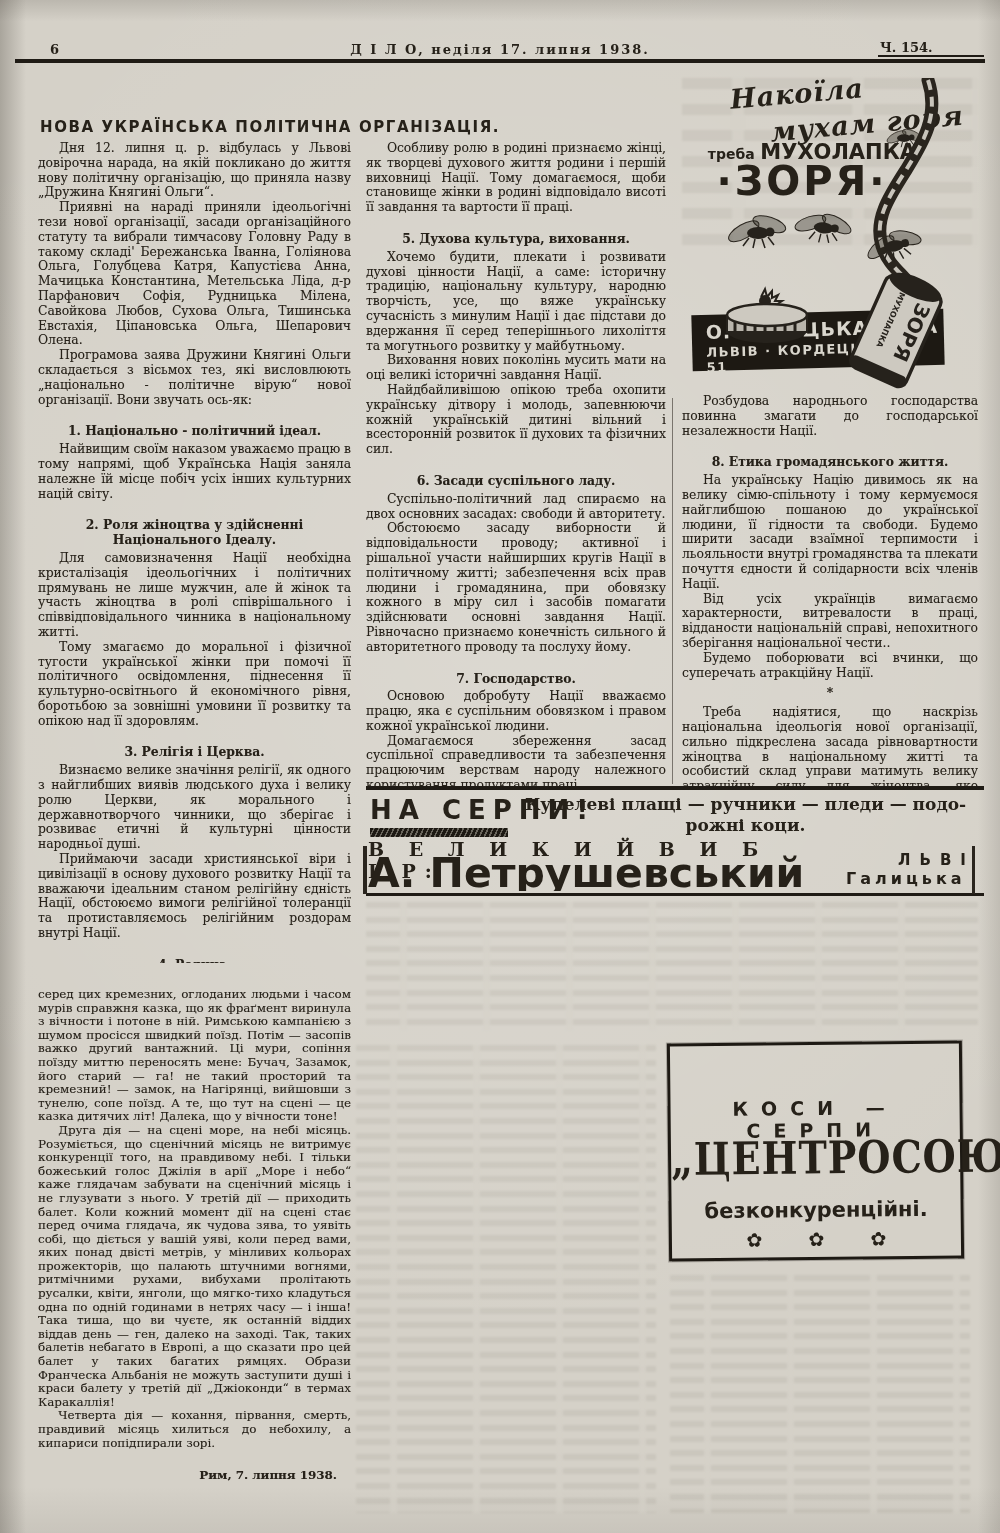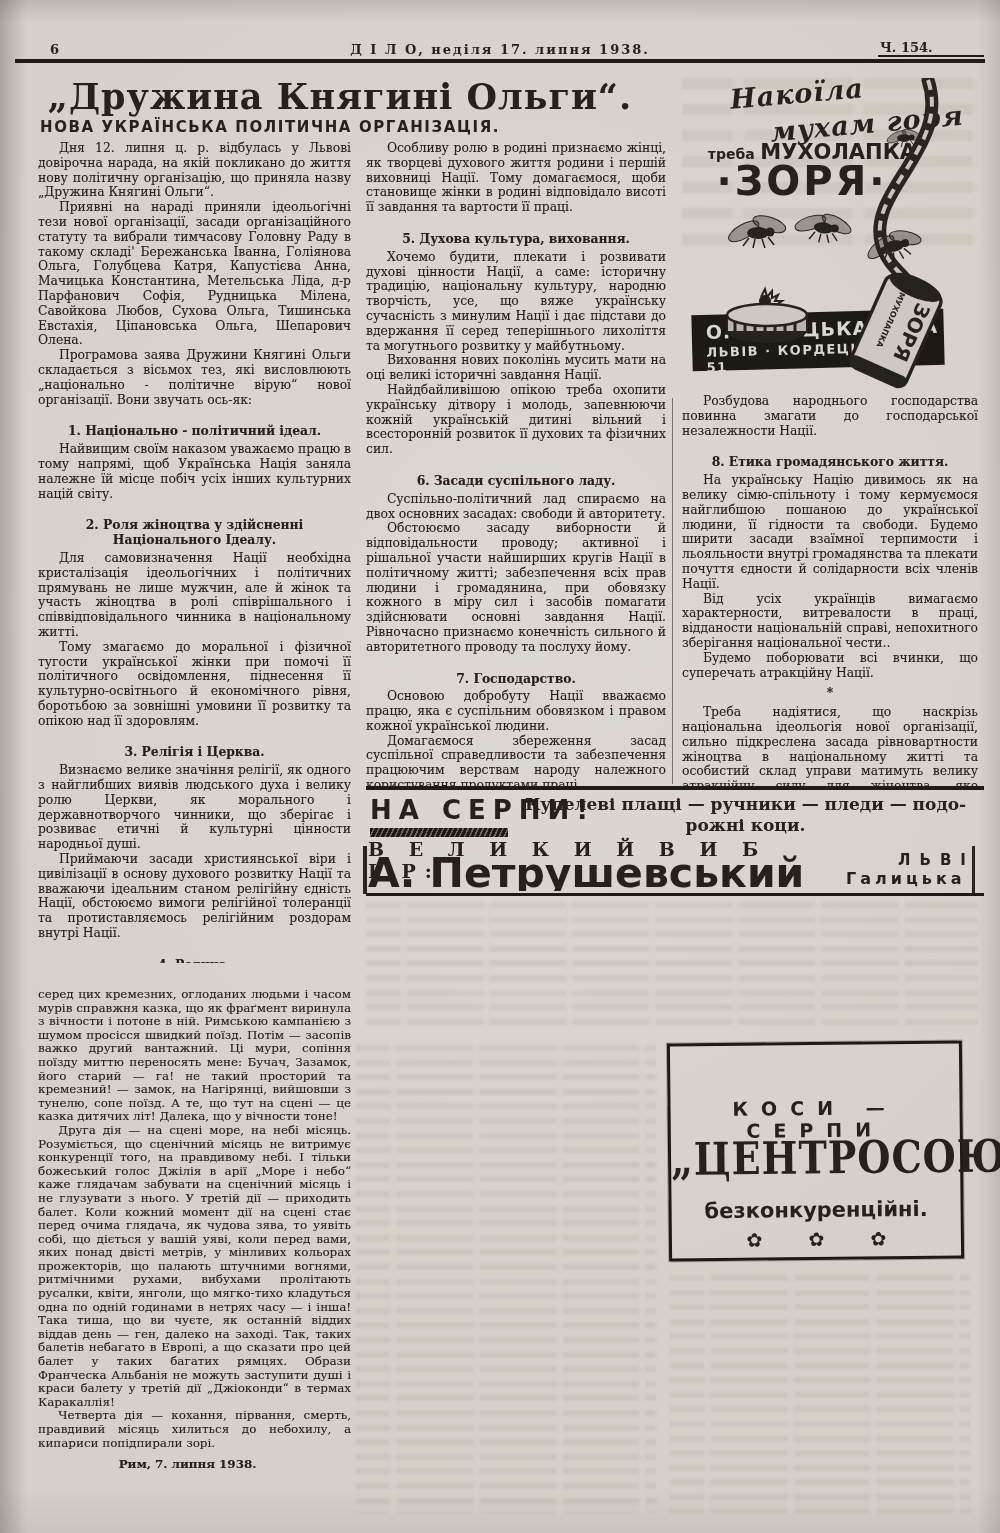--- a/index.html
+++ b/index.html
@@ -19,21 +19,21 @@
   .rule-h{background:#1f1b15;}
   .rule-v{background:#2a251e;}
   
   .col{font-size:12.3px;line-height:14.8px;text-align:justify;overflow:hidden;
        text-shadow:.25px .25px 0 rgba(45,40,32,.30);}
   .col p{margin:0;}
   .col .li.p{text-indent:1.7em;}
   .col .li.pi{text-indent:0;}
   .col .li.h{text-align:center;font-weight:bold;text-indent:0;margin:17px 0 3px 0;}
   .col .li.star{text-align:center;text-indent:0;font-weight:bold;margin:6px 0 4px 0;}
-  .col .li.dateline{text-align:center;font-weight:bold;margin-top:8px;padding-right:14px;}
+  .col .li.dateline{text-align:right;font-weight:bold;margin-top:19px;padding-right:14px;}
   
   .title{font-weight:bold;font-size:35px;letter-spacing:1px;text-align:center;}
   .subtitle{font-weight:bold;font-size:15px;letter-spacing:1.6px;text-align:left;
             font-family:"DejaVu Sans","Liberation Sans",sans-serif;}
   
   .ghost{pointer-events:none;opacity:.5;filter:blur(1.1px);
     background:
       repeating-linear-gradient(90deg, rgba(213,209,200,0) 0 34px, rgba(213,209,200,.85) 34px 41px, rgba(213,209,200,0) 41px 83px),
       repeating-linear-gradient(180deg, rgba(88,80,68,.16) 0 6px, rgba(0,0,0,0) 6px 14.6px);}
   .ghost.bold{opacity:.35;
@@ -72,21 +72,20 @@
 <body>
 
 <div class="page">
 
   <div class="abs hdr" style="left:50px;top:42px;">6</div>
   <div class="abs hdr" style="left:250px;top:42px;width:500px;text-align:center;letter-spacing:2px;">Д І Л О,  неділя 17. липня 1938.</div>
   <div class="abs hdr" style="left:880px;top:40px;width:105px;text-align:left;">Ч. 154.</div>
   <div class="abs rule-h" style="left:15px;top:59px;width:970px;height:4px;"></div>
   <div class="abs rule-h" style="left:878px;top:55px;width:106px;height:2px;"></div>
 
-  <div class="abs title" style="left:40px;top:76px;width:600px;">„Дружина Княгині Ольги“.</div>
   <div class="abs subtitle" style="left:40px;top:118px;width:600px;">НОВА УКРАЇНСЬКА ПОЛІТИЧНА ОРГАНІЗАЦІЯ.</div>
 
   <div class="abs col" style="left:38px;top:141px;width:313px;height:822px;">
       <p class="li p">Дня 12. липня ц. р. відбулась у Львові довірочна нарада, на якій покликано до життя нову політичну організацію, що приняла назву „Дружина Княгині Ольги“.</p>
       <p class="li p">Приявні на нараді приняли ідеольогічні тези нової організації, засади організаційного статуту та вибрали тимчасову Головну Раду в такому складі' Бережанська Іванна, Голіянова Ольга, Голубцева Катря, Капустієва Анна, Мачицька Константина, Метельська Ліда, д-р Парфанович Софія, Рудницька Мілена, Савойкова Любов, Сухова Ольга, Тишинська Евстахія, Ціпановська Ольга, Шепарович Олена.</p>
       <p class="li p">Програмова заява Дружини Княгині Ольги складається з вісьмох тез, які висловлюють „національно - політичне вірую“ нової організації. Вони звучать ось-як:</p>
       <p class="li h">1.  Національно - політичний ідеал.</p>
       <p class="li p">Найвищим своїм наказом уважаємо працю в тому напрямі, щоб Українська Нація заняла належне їй місце побіч усіх інших культурних націй світу.</p>
       <p class="li h">2.  Роля жіноцтва у здійсненні Національного Ідеалу.</p>
       <p class="li p">Для самовизначення Нації необхідна кристалізація ідеольогічних і політичних прямувань не лише мужчин, але й жінок та участь жіноцтва в ролі співрішального і співвідповідального чинника в національному житті.</p>

